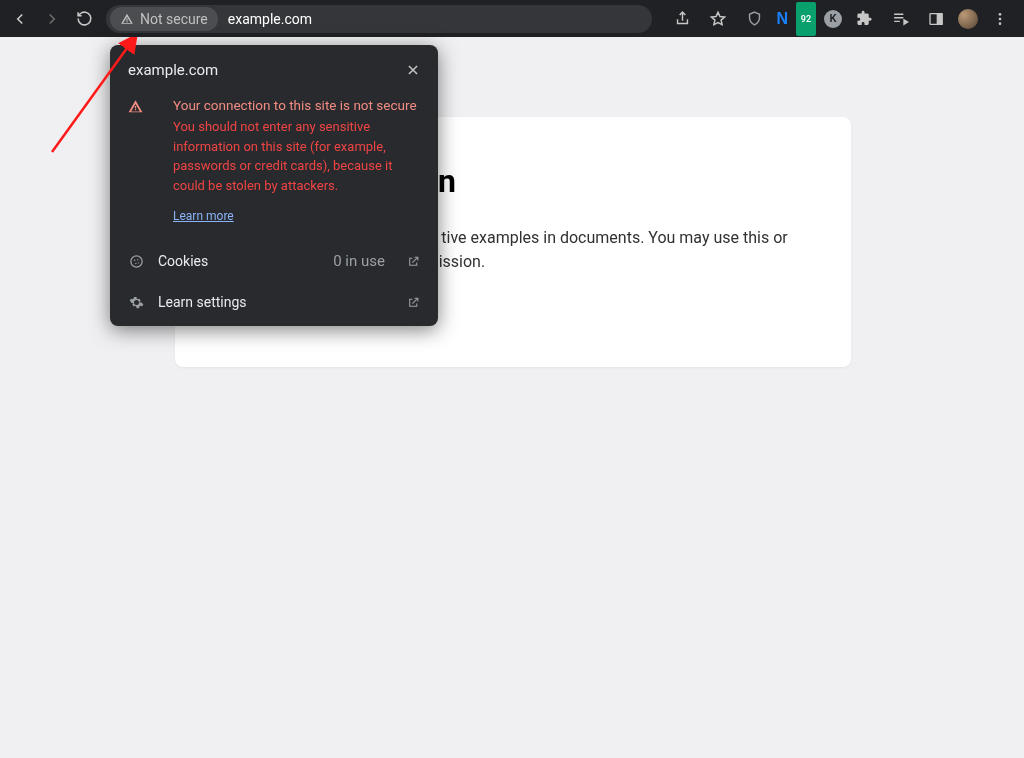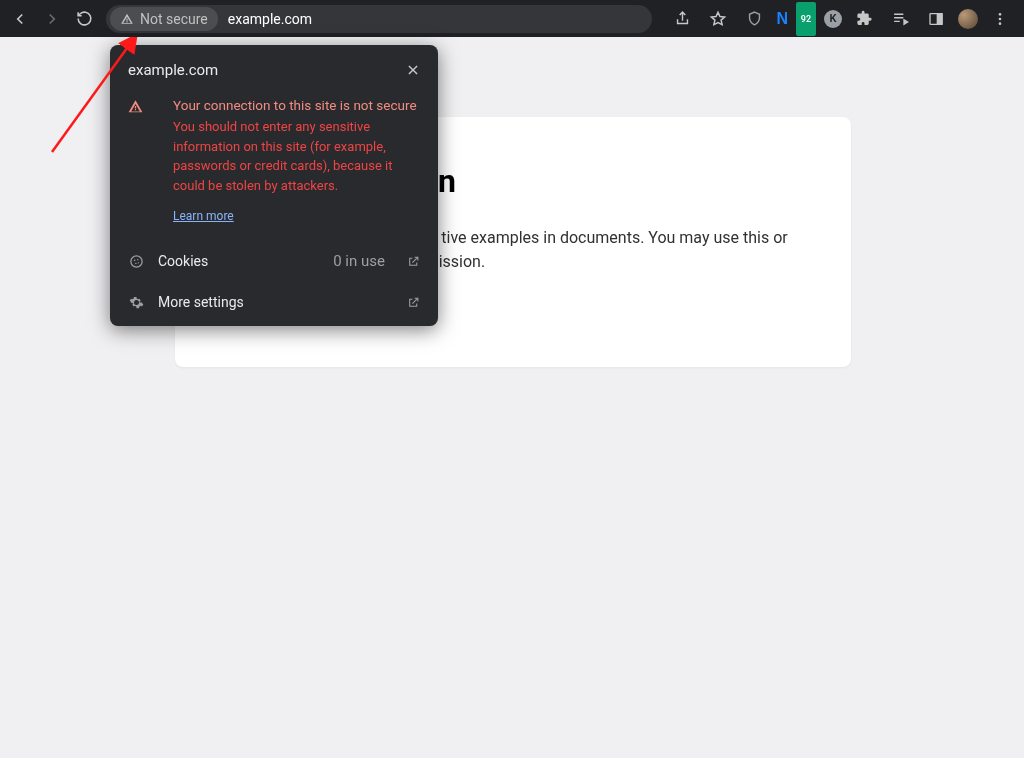--- a/index.html
+++ b/index.html
@@ -215,21 +215,21 @@
           </svg>
       </span>
     </div>
 
     <div class="pop-row">
       <span class="row-icon">
         <svg width="15" height="15" viewBox="0 0 24 24" fill="currentColor">
             <path d="M12 8a4 4 0 1 0 0 8 4 4 0 0 0 0-8zm9 4a7 7 0 0 1-.1 1.2l2 1.6-2 3.4-2.4-1a7 7 0 0 1-2 1.2l-.4 2.6h-4l-.4-2.6a7 7 0 0 1-2-1.2l-2.4 1-2-3.4 2-1.6A7 7 0 0 1 3 12a7 7 0 0 1 .1-1.2l-2-1.6 2-3.4 2.4 1a7 7 0 0 1 2-1.2L7.9 3h4l.4 2.6a7 7 0 0 1 2 1.2l2.4-1 2 3.4-2 1.6c.1.4.1.8.1 1.2z"></path>
           </svg>
       </span>
-      <span class="row-label">More settings</span>
+      <span class="row-label">Learn settings</span>
       <span class="launch">
         <svg width="13" height="13" viewBox="0 0 24 24" fill="none" stroke="currentColor" stroke-width="2">
             <path d="M14 4h6v6"></path>
             <path d="M20 4L10 14"></path>
             <path d="M18 14v5H5V6h5"></path>
           </svg>
       </span>
     </div>
   </div>
 

